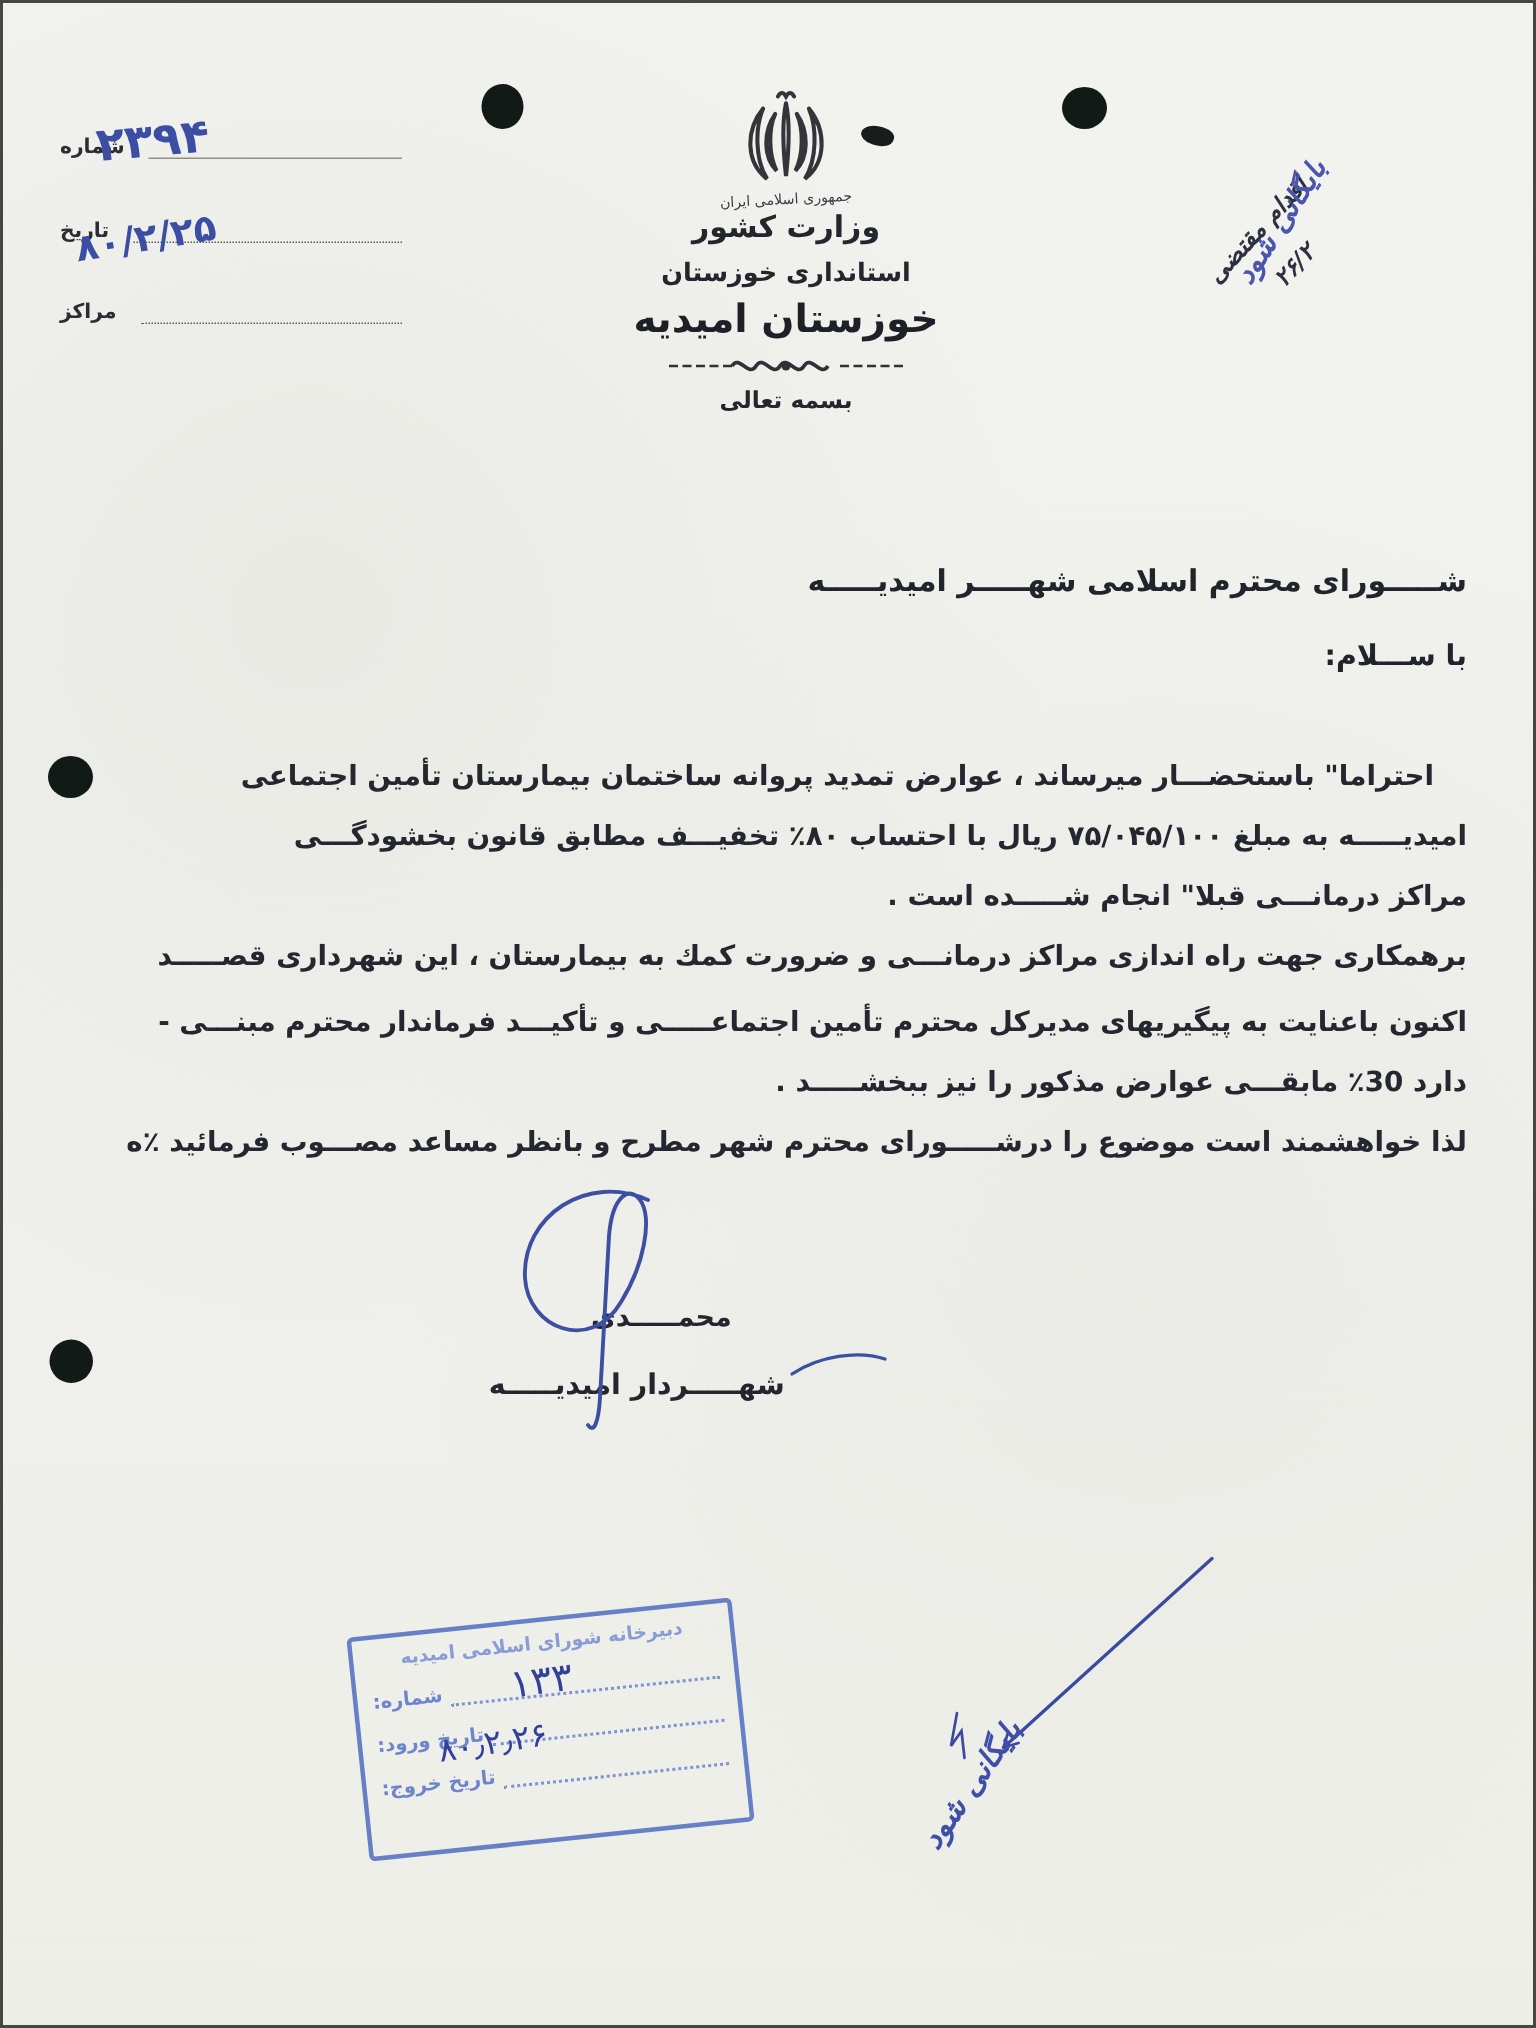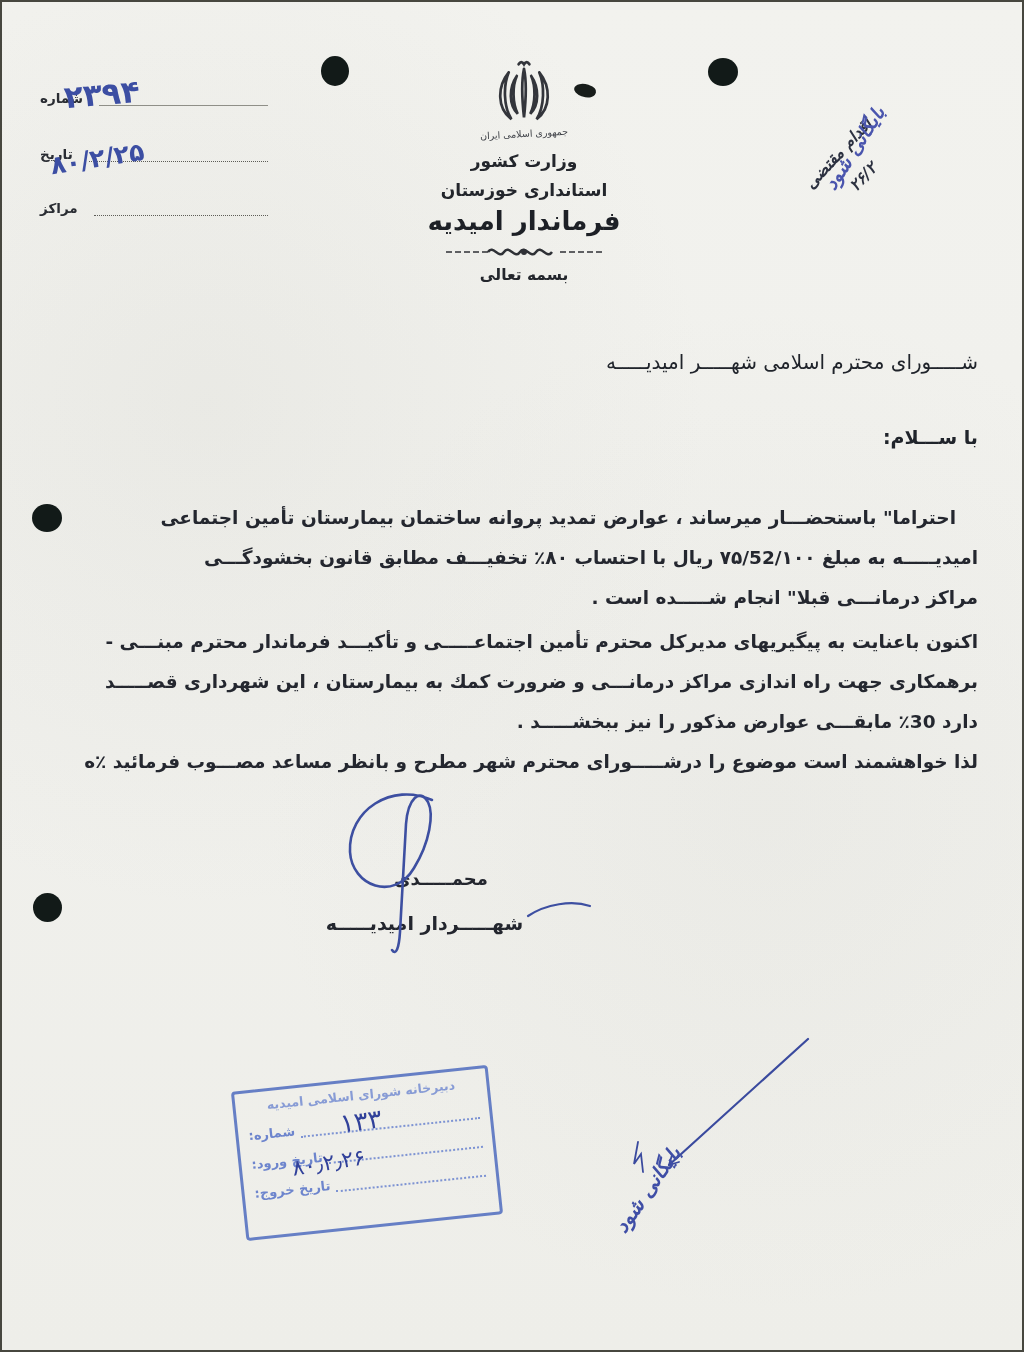--- a/index.html
+++ b/index.html
@@ -34,37 +34,37 @@
   .row-date{margin-top:40px;}
   .row-att{margin-top:38px;}
   .hw{color:#3c4ea3;font-weight:bold;}
   .hw-number{left:62px;top:74px;font-size:31px;letter-spacing:9px;transform:rotate(-5deg);}
   .hw-date{left:48px;top:142px;font-size:25px;letter-spacing:3px;transform:rotate(-9deg);}
 
   
   .hdr{left:392px;top:56px;width:260px;text-align:center;}
   .emblem{display:block;margin:0 auto;}
   .emblem-cap{font-size:9.5px;color:#3c3f45;transform:rotate(-3deg);margin-top:-2px;letter-spacing:1px;}
-  .h-min{font-size:17px;font-weight:bold;margin-top:12px;color:#23262c;}
+  .h-min{font-size:20px;font-weight:bold;margin-top:0;color:#23262c;}
   .h-gov{font-size:17px;font-weight:bold;margin-top:9px;color:#23262c;}
   .h-mun{font-size:26px;font-weight:bold;margin-top:6px;color:#1d2026;}
   .divider{margin:8px auto 0;display:block;}
   .h-bas{font-size:15.5px;font-weight:bold;margin-top:6px;color:#23262c;text-align:center;}
 
   
   .note-dark{left:712px;top:78px;width:170px;color:#2c3140;font-size:16px;font-weight:bold;
              transform:rotate(-47deg);transform-origin:top right;text-align:center;line-height:34px;
              font-style:italic;letter-spacing:2px;}
   .note-blue-top{left:762px;top:158px;width:150px;color:#4a55ae;font-size:19px;font-weight:bold;
              transform:rotate(-57deg);transform-origin:center;font-style:italic;letter-spacing:1px;}
   .note-blue-bottom{left:556px;top:1196px;width:150px;color:#3f4ea6;font-size:20px;font-weight:bold;
              transform:rotate(-55deg);transform-origin:center;font-style:italic;letter-spacing:1px;}
 
   
-  .recipient{right:44px;top:348px;font-size:20px;font-weight:normal;color:#20242b;}
+  .recipient{right:44px;top:373px;font-size:20px;font-weight:bold;color:#20242b;}
   .greeting{right:44px;top:424px;font-size:19px;font-weight:bold;color:#20242b;text-align:right;}
   .body{right:44px;left:140px;top:496px;font-size:18.5px;font-weight:bold;
         color:#24272f;text-align:right;}
   .body .ln{line-height:40px;white-space:nowrap;}
   .body .ln.indent{padding-right:22px;}
 
   .sig-name{left:392px;top:866px;width:110px;text-align:left;font-size:18px;font-weight:bold;}
   .sig-title{left:300px;top:910px;width:245px;text-align:center;font-size:19px;font-weight:bold;}
 
   
@@ -118,21 +118,21 @@
         <path d="M27 20 C18 33 18 52 28 62 C22 50 22 31 27 20"></path>
         <path d="M52 16 C65 32 65 56 49 68 C58 54 58 30 52 16"></path>
         <path d="M43 20 C52 33 52 52 42 62 C48 50 48 31 43 20"></path>
         <path d="M35 12 C32 26 33 48 35 66 C37 48 38 26 35 12"></path>
         <path d="M29 7 q3 -5 6 0 q3 -5 6 0"></path>
       </g>
     </svg>
     <div class="emblem-cap rtl">جمهوری اسلامی ایران</div>
     <div class="h-min rtl">وزارت کشور</div>
     <div class="h-gov rtl">استانداری خوزستان</div>
-    <div class="h-mun rtl">فرماندار امیدیه</div>
+    <div class="h-mun rtl">خوزستان امیدیه</div>
     <svg class="divider ink" width="160" height="16" viewBox="0 0 160 16">
       <g stroke="#2f3136" fill="none" stroke-width="2">
         <path d="M2 8 H44" stroke-dasharray="6 3" stroke-width="1.6"></path>
         <path d="M44 8 c5 -8 11 8 16 0 c5 -8 11 8 16 0 c5 -8 11 8 16 0 c5 -8 11 8 16 0" stroke-width="2.4"></path>
         <path d="M116 8 H158" stroke-dasharray="6 3" stroke-width="1.6"></path>
         <circle cx="80" cy="8" r="3" fill="#2f3136" stroke="none"></circle>
       </g>
     </svg>
     <div class="h-bas rtl">بسمه تعالی</div>
   </div>
@@ -141,24 +141,24 @@
     <div>اقدام مقتضی</div>
     <div>۲۶/۲</div>
   </div>
   <div class="abs note-blue-top rtl">بایگانی شود</div>
 
   <div class="abs recipient rtl">شـــــورای محترم اسلامی شهـــــر امیدیـــــه</div>
   <div class="abs greeting rtl">با ســـلام:</div>
 
   <div class="abs body rtl">
     <div class="ln indent">احتراما" باستحضـــار میرساند ، عوارض تمدید پروانه ساختمان بیمارستان تأمین اجتماعی</div>
-    <div class="ln">امیدیـــــه به مبلغ ۷۵/52/۱۰۰ ریال با احتساب ۸۰٪ تخفیـــف مطابق قانون بخشودگـــی</div>
+    <div class="ln">امیدیـــــه به مبلغ ۷۵/۰۴۵/۱۰۰ ریال با احتساب ۸۰٪ تخفیـــف مطابق قانون بخشودگـــی</div>
     <div class="ln">مراکز درمانـــی قبلا" انجام شـــــده است .</div>
+    <div class="ln">برهمکاری جهت راه اندازی مراکز درمانـــی و ضرورت کمك به بیمارستان ، این شهرداری قصـــــد</div>
     <div class="ln" style="margin-top:4px;">اکنون باعنایت به پیگیریهای مدیرکل محترم تأمین اجتماعـــــی و تأکیـــد فرماندار محترم مبنـــی -</div>
-    <div class="ln">برهمکاری جهت راه اندازی مراکز درمانـــی و ضرورت کمك به بیمارستان ، این شهرداری قصـــــد</div>
     <div class="ln">دارد 30٪ مابقـــی عوارض مذکور را نیز ببخشـــــد .</div>
     <div class="ln">لذا خواهشمند است موضوع را درشـــــورای محترم شهر مطرح و بانظر مساعد مصـــوب فرمائید ٪ه</div>
   </div>
 
   <div class="abs sig-name rtl">محمـــــدی</div>
   <div class="abs sig-title rtl">شهـــــردار امیدیـــــه</div>
   <svg class="abs ink" style="left:330px;top:782px;" width="300" height="185" viewBox="0 0 300 185">
     <g stroke="#3d4fa1" stroke-width="2.6" fill="none" stroke-linecap="round">
       <path d="M100 16 C60 -2 16 26 18 68 C20 102 62 118 82 84 C98 58 102 30 96 18 C88 4 76 14 74 40 L68 148 C67 164 64 172 60 166"></path>
       <path d="M196 132 c18 -12 44 -16 62 -10" stroke-width="2.2"></path>

